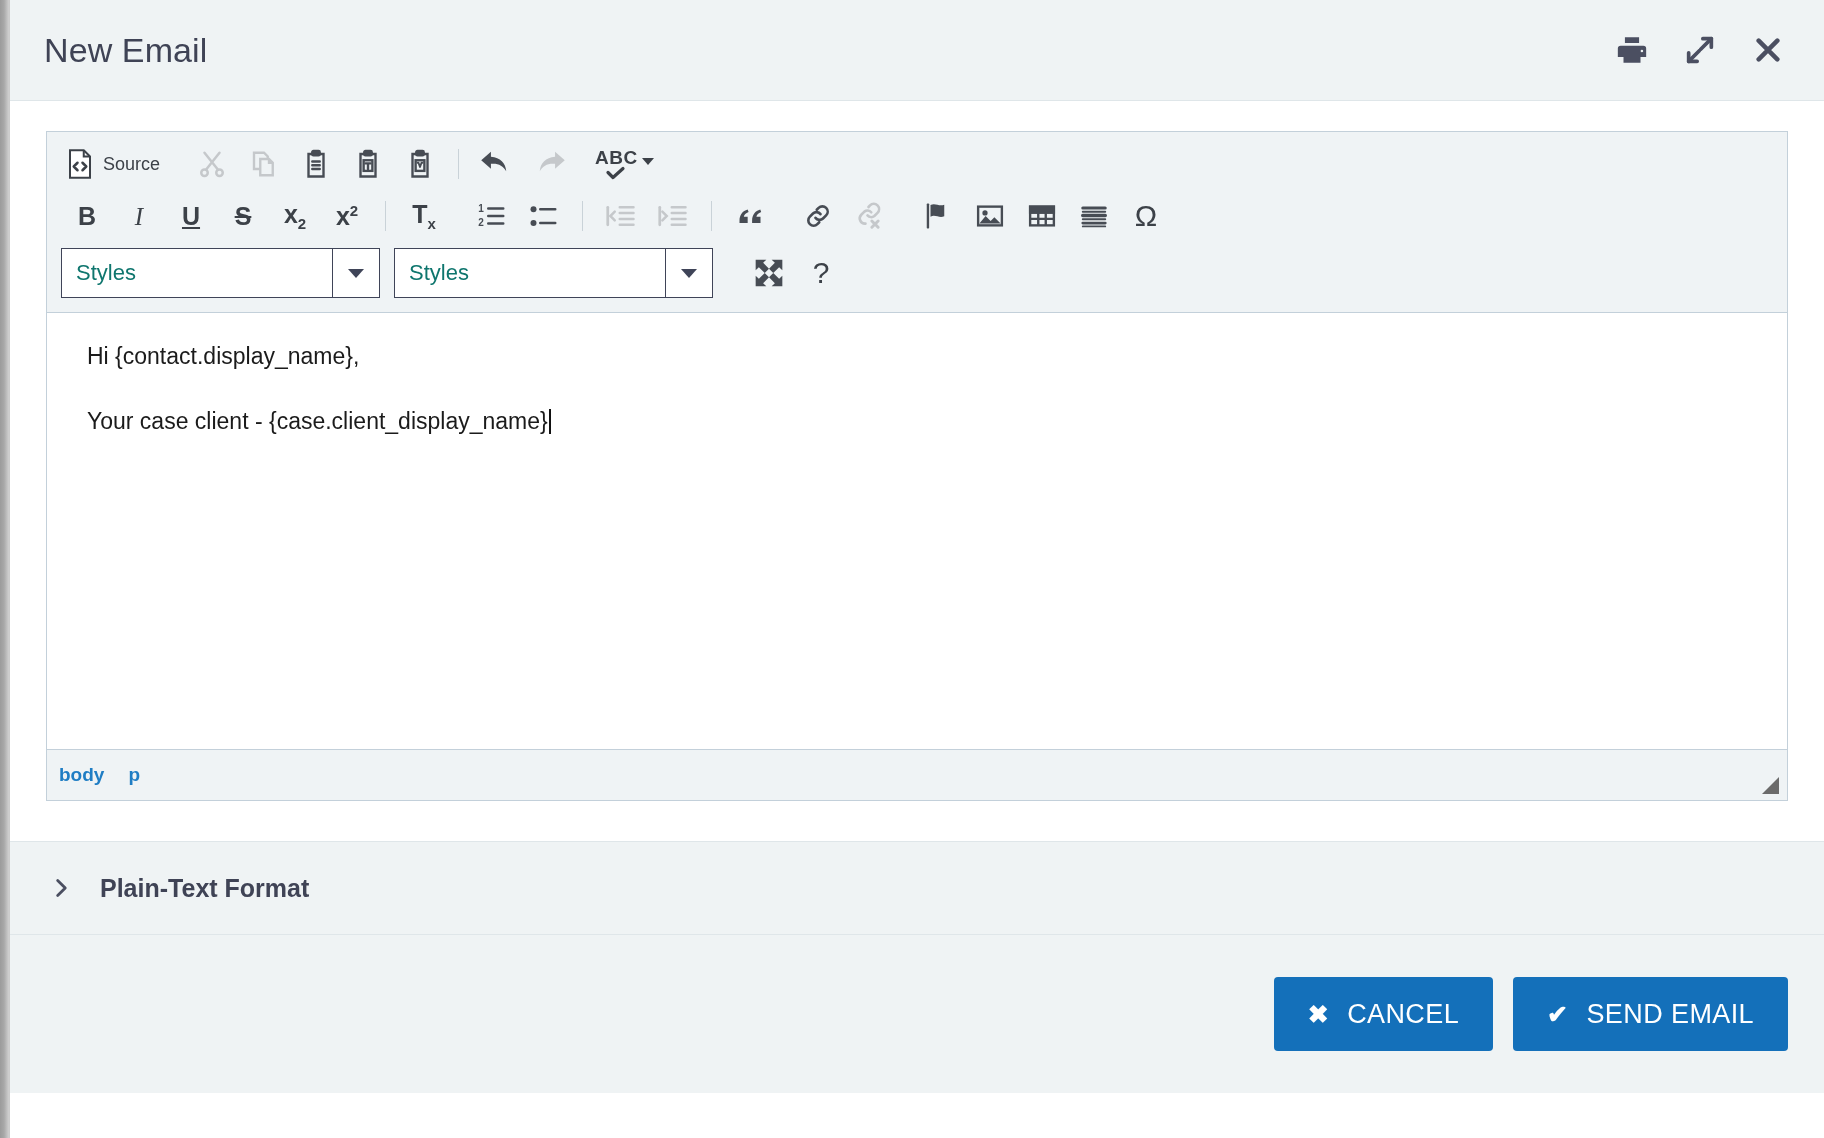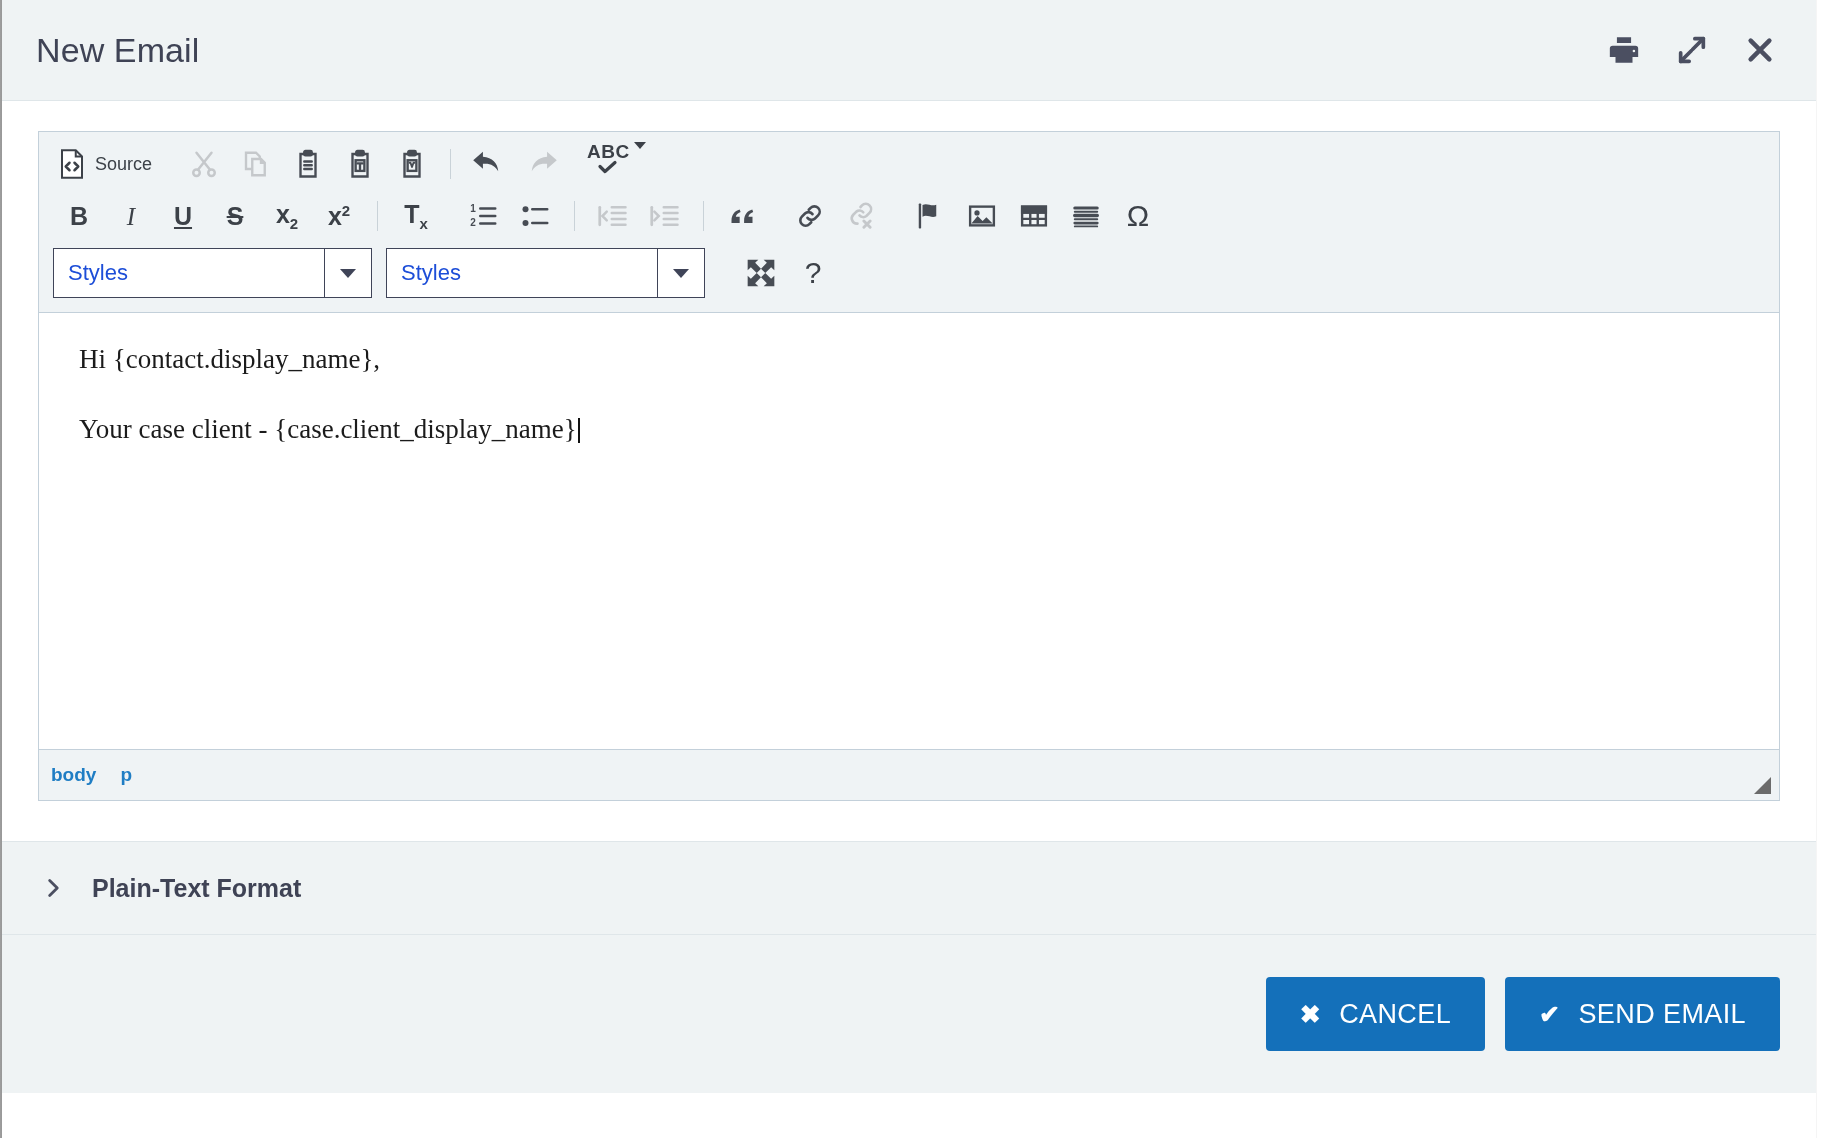--- a/index.html
+++ b/index.html
@@ -33,21 +33,21 @@
     left: 2px;
     width: 9px;
     height: 10px;
     background: #b9bcc6;
     opacity: .55;
     border-radius: 2px;
   }
 
   .modal {
     position: absolute;
-    left: 2px;
+    left: 10px;
     top: 0;
     width: 1814px;
     height: 1138px;
     background: #ffffff;
     box-shadow: 0 0 0 1px rgba(0,0,0,.04);
   }
 
   
   .modal-header {
     position: relative;
@@ -145,21 +145,21 @@
     font-size: 25px;
     color: #3c4148;
     line-height: 1;
   }
   .tb-text .sub { font-size: 15px; vertical-align: sub; }
   .tb-text .sup { font-size: 15px; vertical-align: super; }
   .tb-text.italic { font-style: italic; font-family: "Liberation Serif", serif; font-weight: normal; }
   .tb-text.uline { text-decoration: underline; }
   .tb-text.strike { text-decoration: line-through; }
 
-  .abc-btn { display: flex; align-items: flex-start; gap: 4px; }
+  .abc-btn { display: flex; align-items: center; gap: 4px; }
   .abc-word {
     font-size: 19px;
     font-weight: bold;
     color: #3c4148;
     letter-spacing: .5px;
     line-height: 1;
   }
   .caret-small {
     width: 0; height: 0;
     border-left: 6px solid transparent;
@@ -175,21 +175,21 @@
     border: 1px solid #3f4458;
     background: #ffffff;
     margin-right: 14px;
     cursor: pointer;
   }
   .combo-label {
     display: flex;
     align-items: center;
     padding: 16px 14px;
     font-size: 22px;
-    color: #1d4ed8;
+    color: #0f766e;
     white-space: nowrap;
   }
   .combo.styles .combo-label { width: 242px; }
   .combo.format .combo-label { width: 242px; }
   .combo-arrow {
     width: 46px;
     border-left: 1px solid #3f4458;
     display: flex;
     align-items: center;
     justify-content: center;
@@ -204,24 +204,24 @@
   .editor-area {
     flex: 1;
     background: #ffffff;
     padding: 28px 40px;
     box-sizing: border-box;
     overflow: hidden;
     cursor: text;
   }
   .editor-area p {
     margin: 0 0 34px 0;
-    font-size: 27px;
+    font-size: 23px;
     line-height: 1.35;
     color: #1b1b1b;
-    font-family: Liberation Serif, serif;
+    font-family: Liberation Sans, sans-serif;
   }
   .caret-bar {
     display: inline-block;
     width: 2px;
     height: 25px;
     background: #111;
     vertical-align: -5px;
     margin-left: 1px;
   }
 

